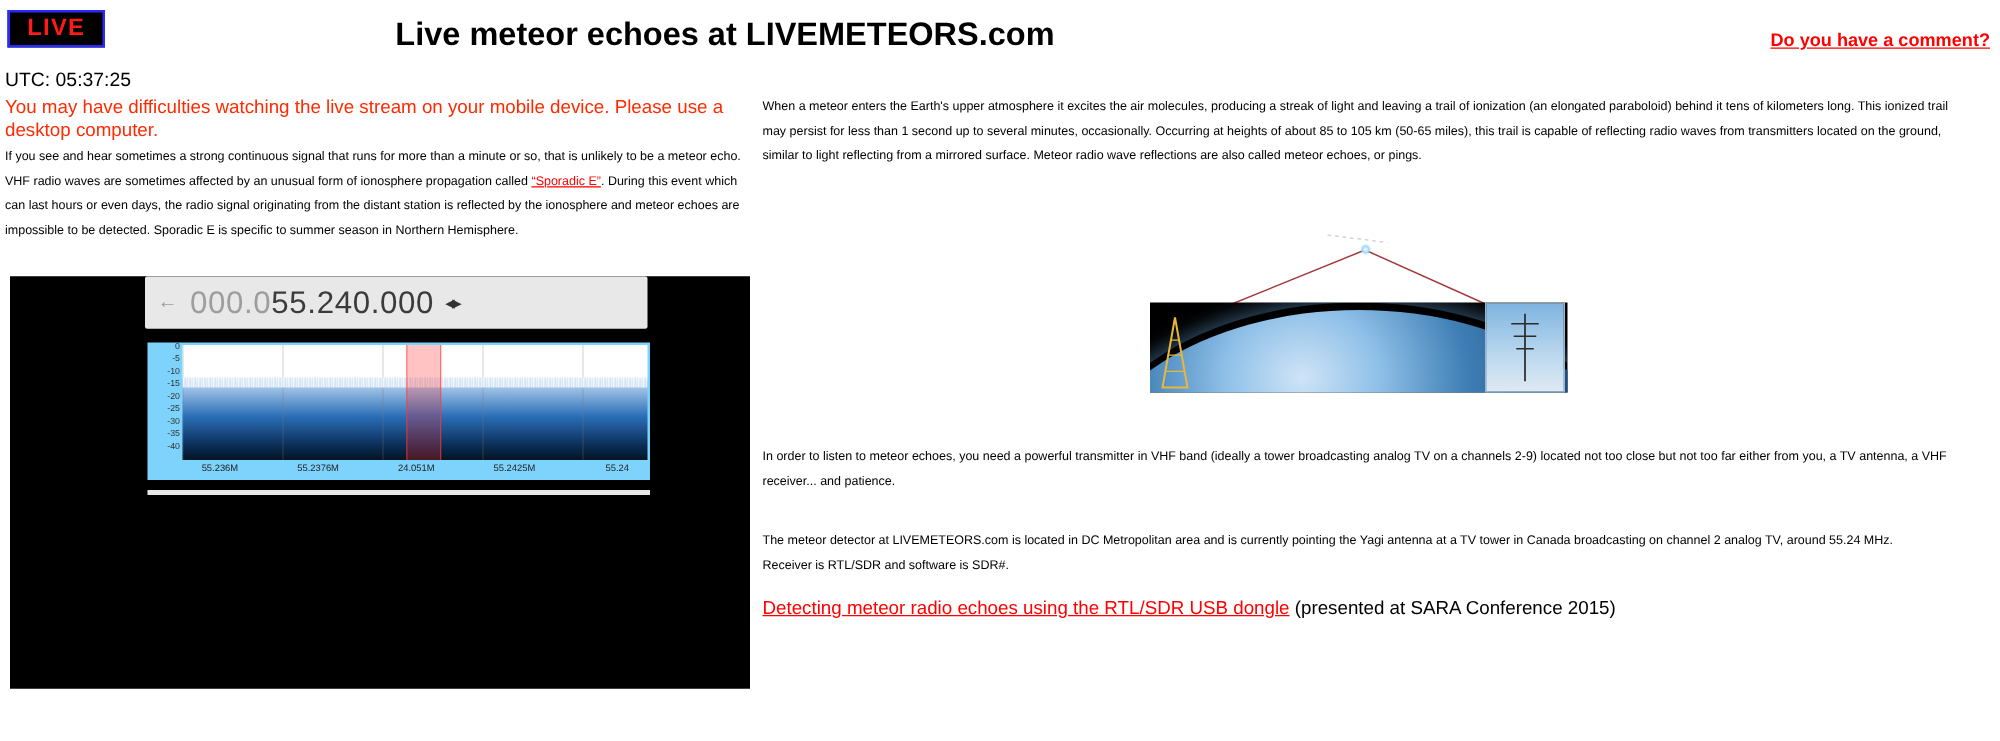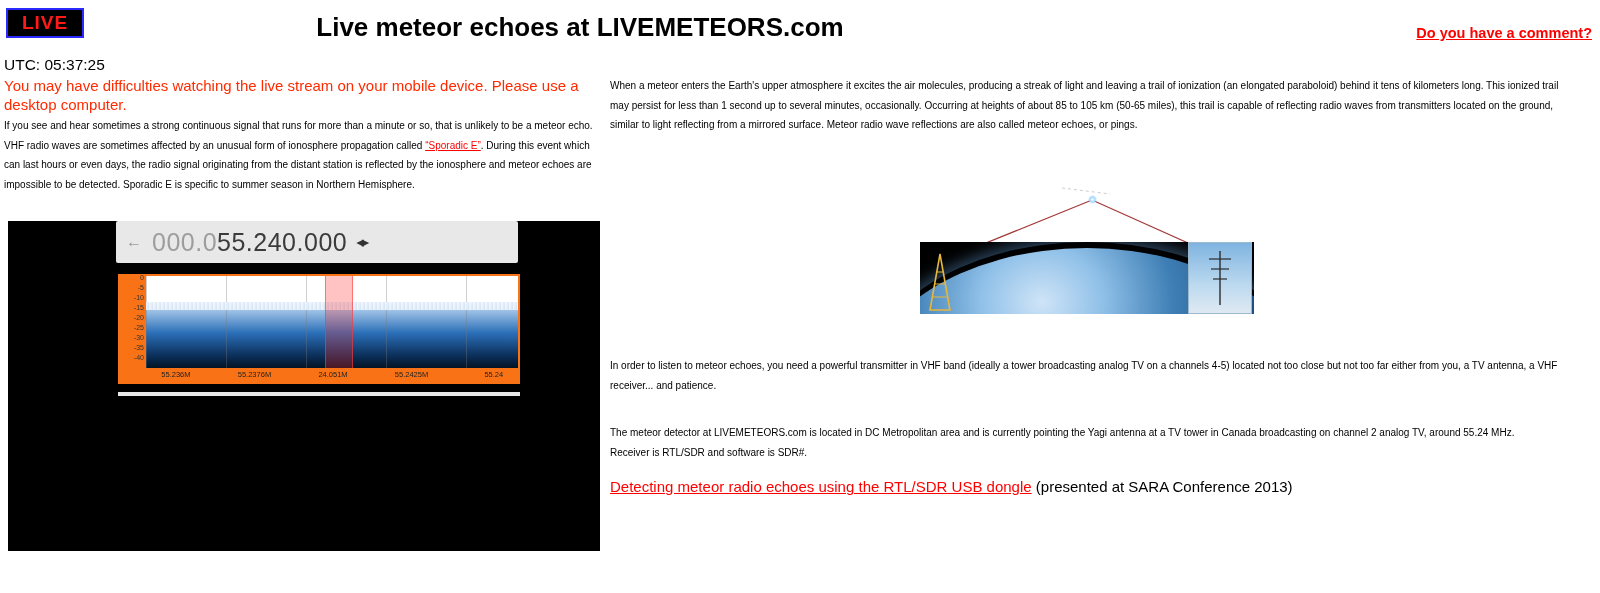--- a/index.html
+++ b/index.html
@@ -147,21 +147,21 @@
     letter-spacing: -2px;
   }
 
   
   .spectrum {
     position: absolute;
     left: 110px;
     top: 53px;
     width: 402px;
     height: 110px;
-    background: #f97316;
+    background: #7dd3fc;
   }
   .spec-axis {
     position: absolute;
     left: 0; top: 0;
     width: 28px; height: 96px;
     font-size: 7px;
     color: #333;
   }
   .spec-axis div {
     position: absolute;
@@ -435,20 +435,20 @@
       </div>
 
       <div class="meteor-dot"></div>
 
       <div class="lbl lbl-transmitter">Transmitter</div>
       <div class="lbl lbl-receiver">Receiver</div>
       <div class="lbl lbl-meteor">Meteor Trail</div>
     </div>
   </div>
 
-  <p class="para right-para-1">In order to listen to meteor echoes, you need a powerful transmitter in VHF band (ideally a tower broadcasting analog TV on a channels 4-5) located not too close but not too far either from you, a TV antenna, a VHF receiver... and patience.</p>
+  <p class="para right-para-1">In order to listen to meteor echoes, you need a powerful transmitter in VHF band (ideally a tower broadcasting analog TV on a channels 2-9) located not too close but not too far either from you, a TV antenna, a VHF receiver... and patience.</p>
   <p class="para right-para-2">The meteor detector at LIVEMETEORS.com is located in DC Metropolitan area and is currently pointing the Yagi antenna at a TV tower in Canada broadcasting on channel 2 analog TV, around 55.24 MHz. Receiver is RTL/SDR and software is SDR#.</p>
 
   <div class="right-link">
-    <a class="red">Detecting meteor radio echoes using the RTL/SDR USB dongle</a><span> (presented at SARA Conference 2013)</span>
+    <a class="red">Detecting meteor radio echoes using the RTL/SDR USB dongle</a><span> (presented at SARA Conference 2015)</span>
   </div>
 
 </div>
 
 </body></html>

